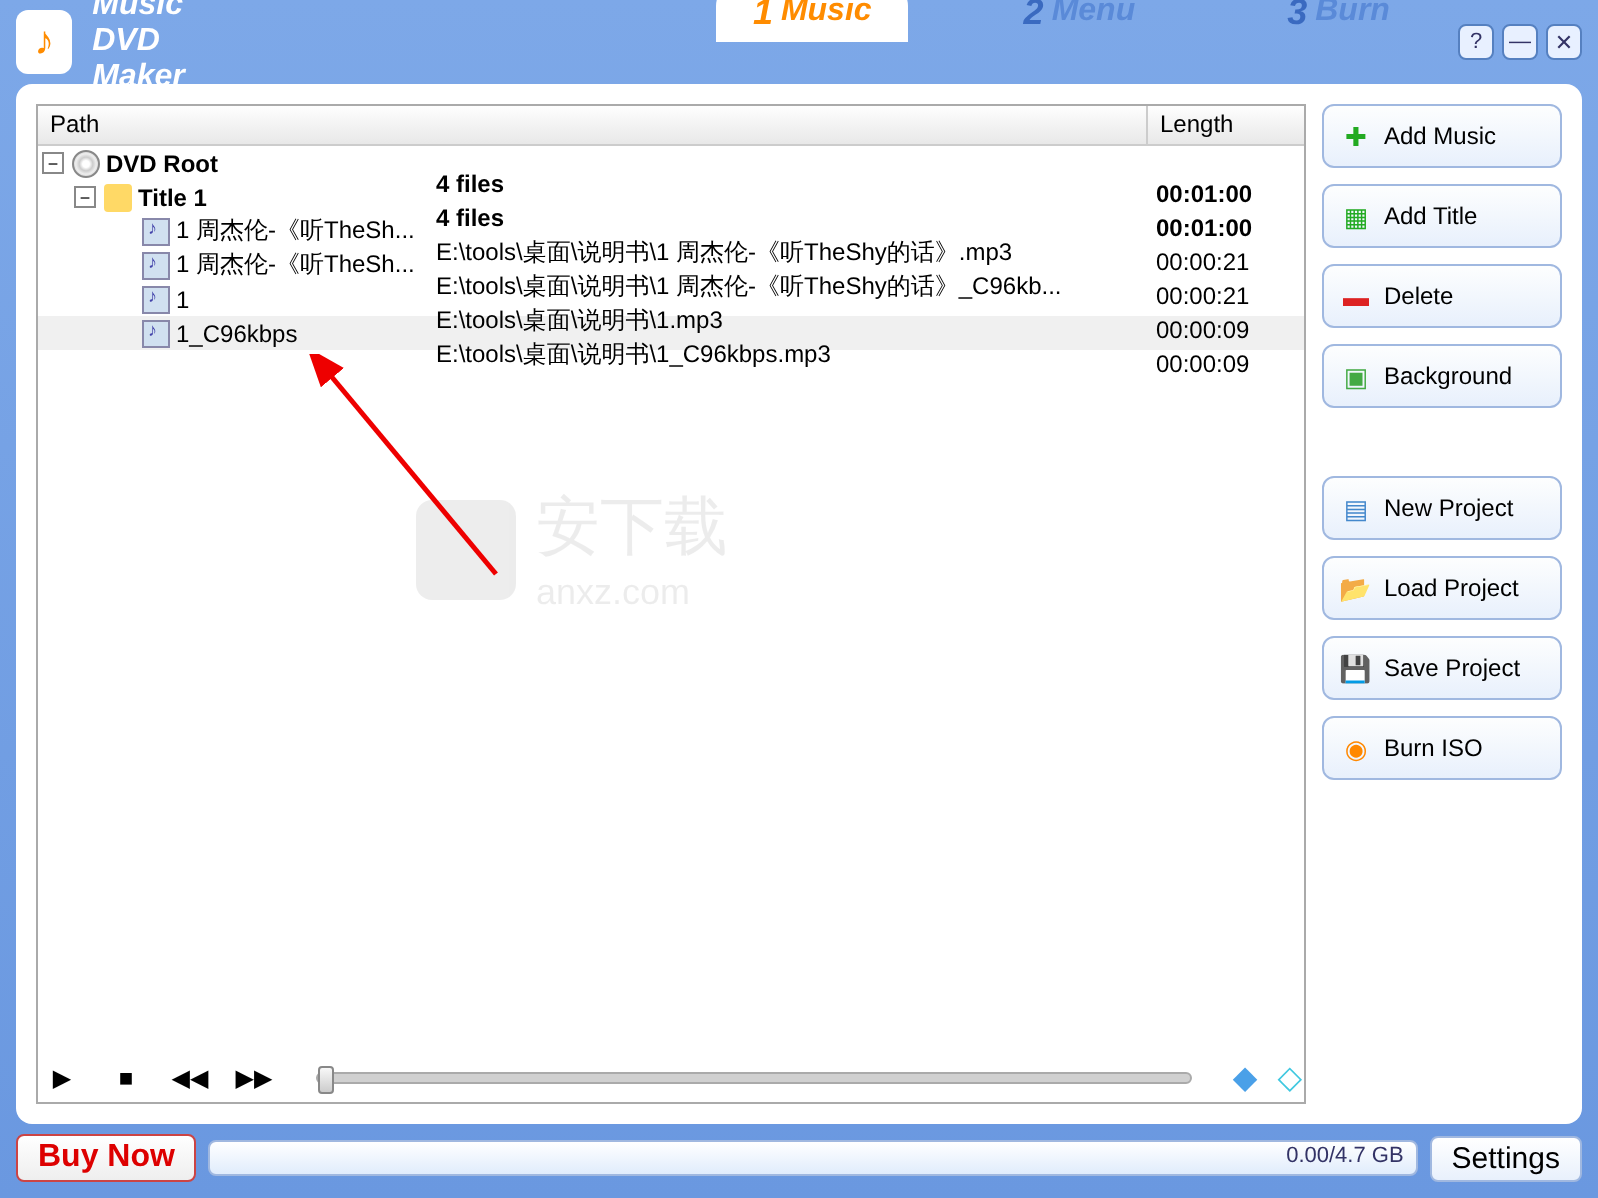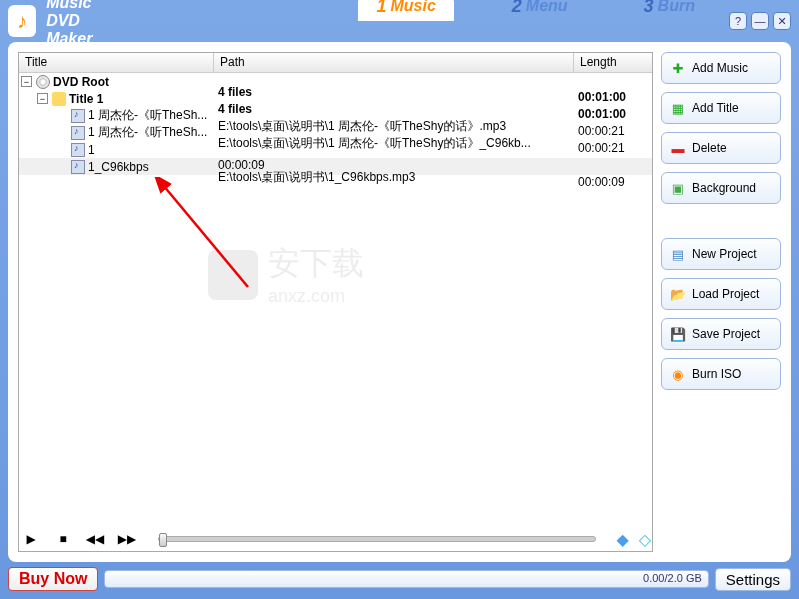--- a/index.html
+++ b/index.html
@@ -91,21 +91,20 @@
   <div class="win-btns">
     <div class="win-btn">?</div>
     <div class="win-btn">—</div>
     <div class="win-btn">✕</div>
   </div>
 </div>
 
 <div class="main">
   <div class="list-panel">
     <div class="list-header">
-      <div class="col-title">Title</div>
       <div class="col-path">Path</div>
       <div class="col-length">Length</div>
     </div>
     <div class="list-body">
       <div class="row">
         <div class="cell-title">
             <span class="tree-toggle">−</span>
             <span class="tree-icon disc-icon"></span>
             <span class="bold">DVD Root</span>
           </div>
@@ -135,20 +134,21 @@
             <span>1 周杰伦-《听TheSh...</span>
           </div>
         <div class="cell-path">E:\tools\桌面\说明书\1 周杰伦-《听TheShy的话》_C96kb...</div>
         <div class="cell-length">00:00:21</div>
       </div>
       <div class="row">
         <div class="cell-title indent2">
             <span class="tree-icon music-file-icon"></span>
             <span>1</span>
           </div>
+        <div class="cell-path">E:\tools\桌面\说明书\1.mp3</div>
         <div class="cell-length">00:00:09</div>
       </div>
       <div class="row selected">
         <div class="cell-title indent2">
             <span class="tree-icon music-file-icon"></span>
             <span>1_C96kbps</span>
           </div>
         <div class="cell-path">E:\tools\桌面\说明书\1_C96kbps.mp3</div>
         <div class="cell-length">00:00:09</div>
       </div>
@@ -215,16 +215,16 @@
         <div class="slider-thumb"></div>
       </div>
     <div class="nav-arrow nav-up">◆</div>
     <div class="nav-arrow nav-down">◇</div>
   </div>
 </div>
 
 <div class="bottom-bar">
   <div class="buy-btn">Buy Now</div>
   <div class="progress">
-      <span class="progress-text">0.00/2.0 GB</span>
+      <span class="progress-text">0.00/4.7 GB</span>
     </div>
   <div class="settings-btn">Settings</div>
 </div>
 
 </body></html>

